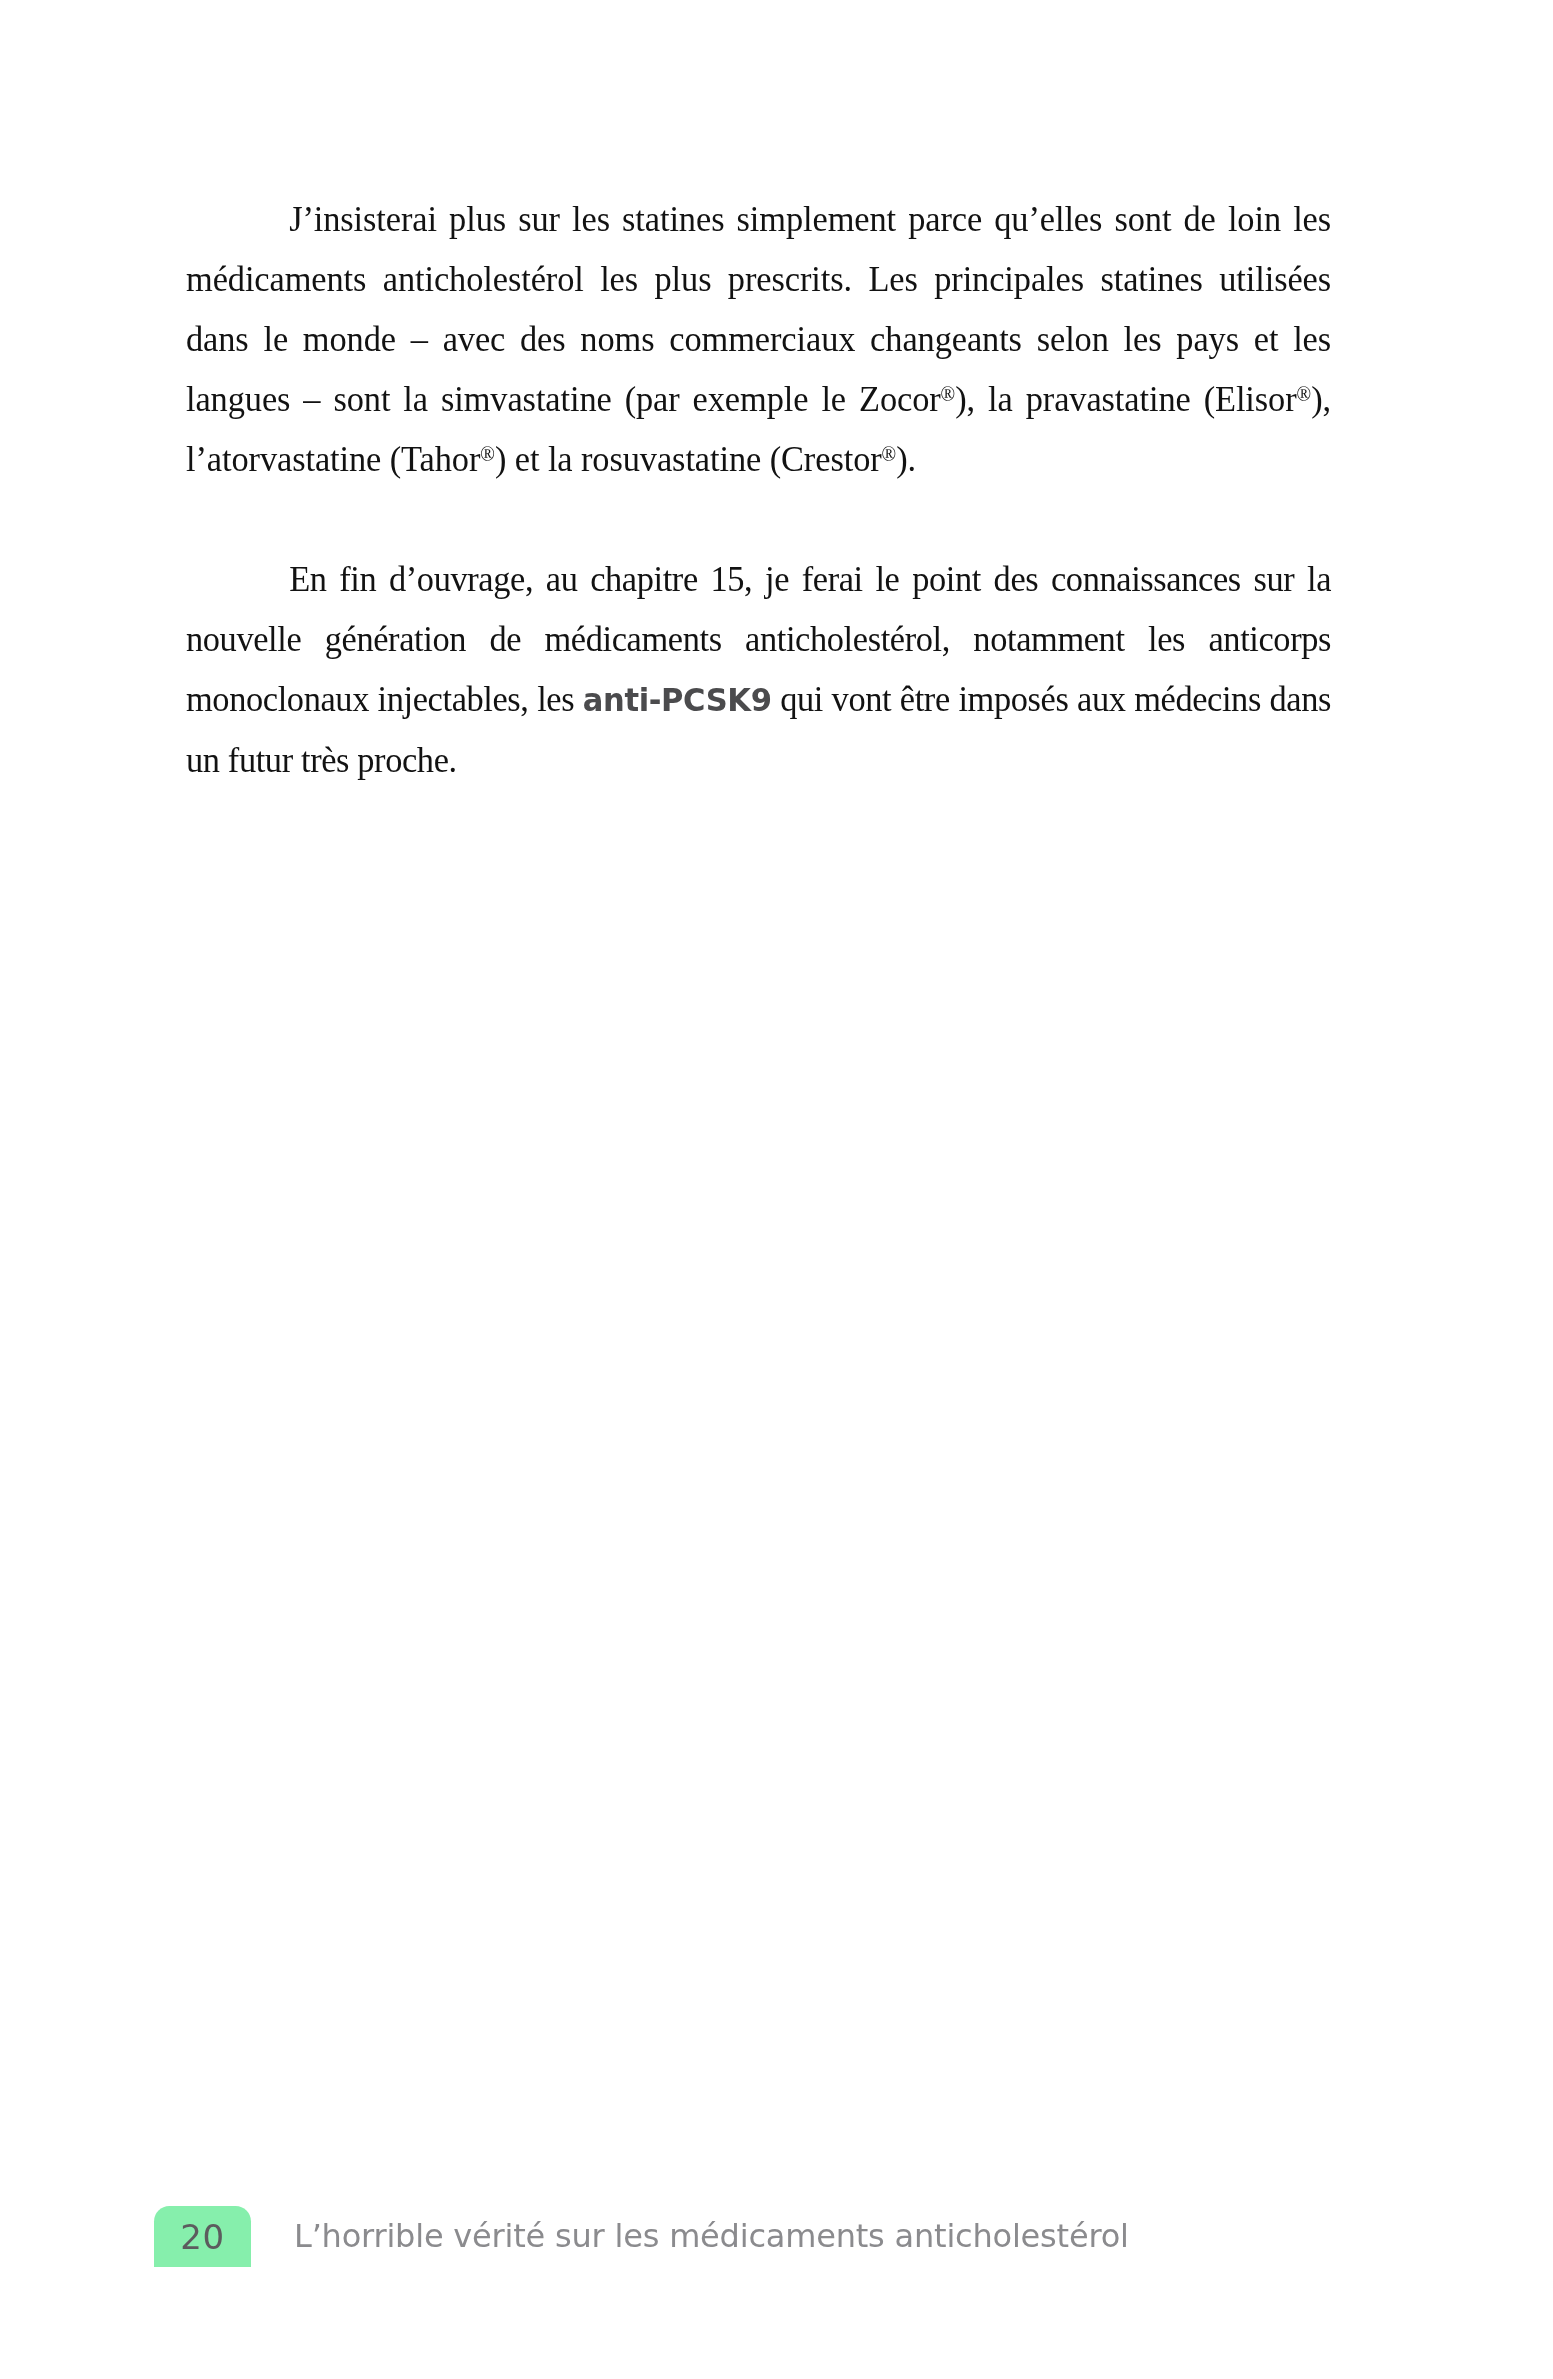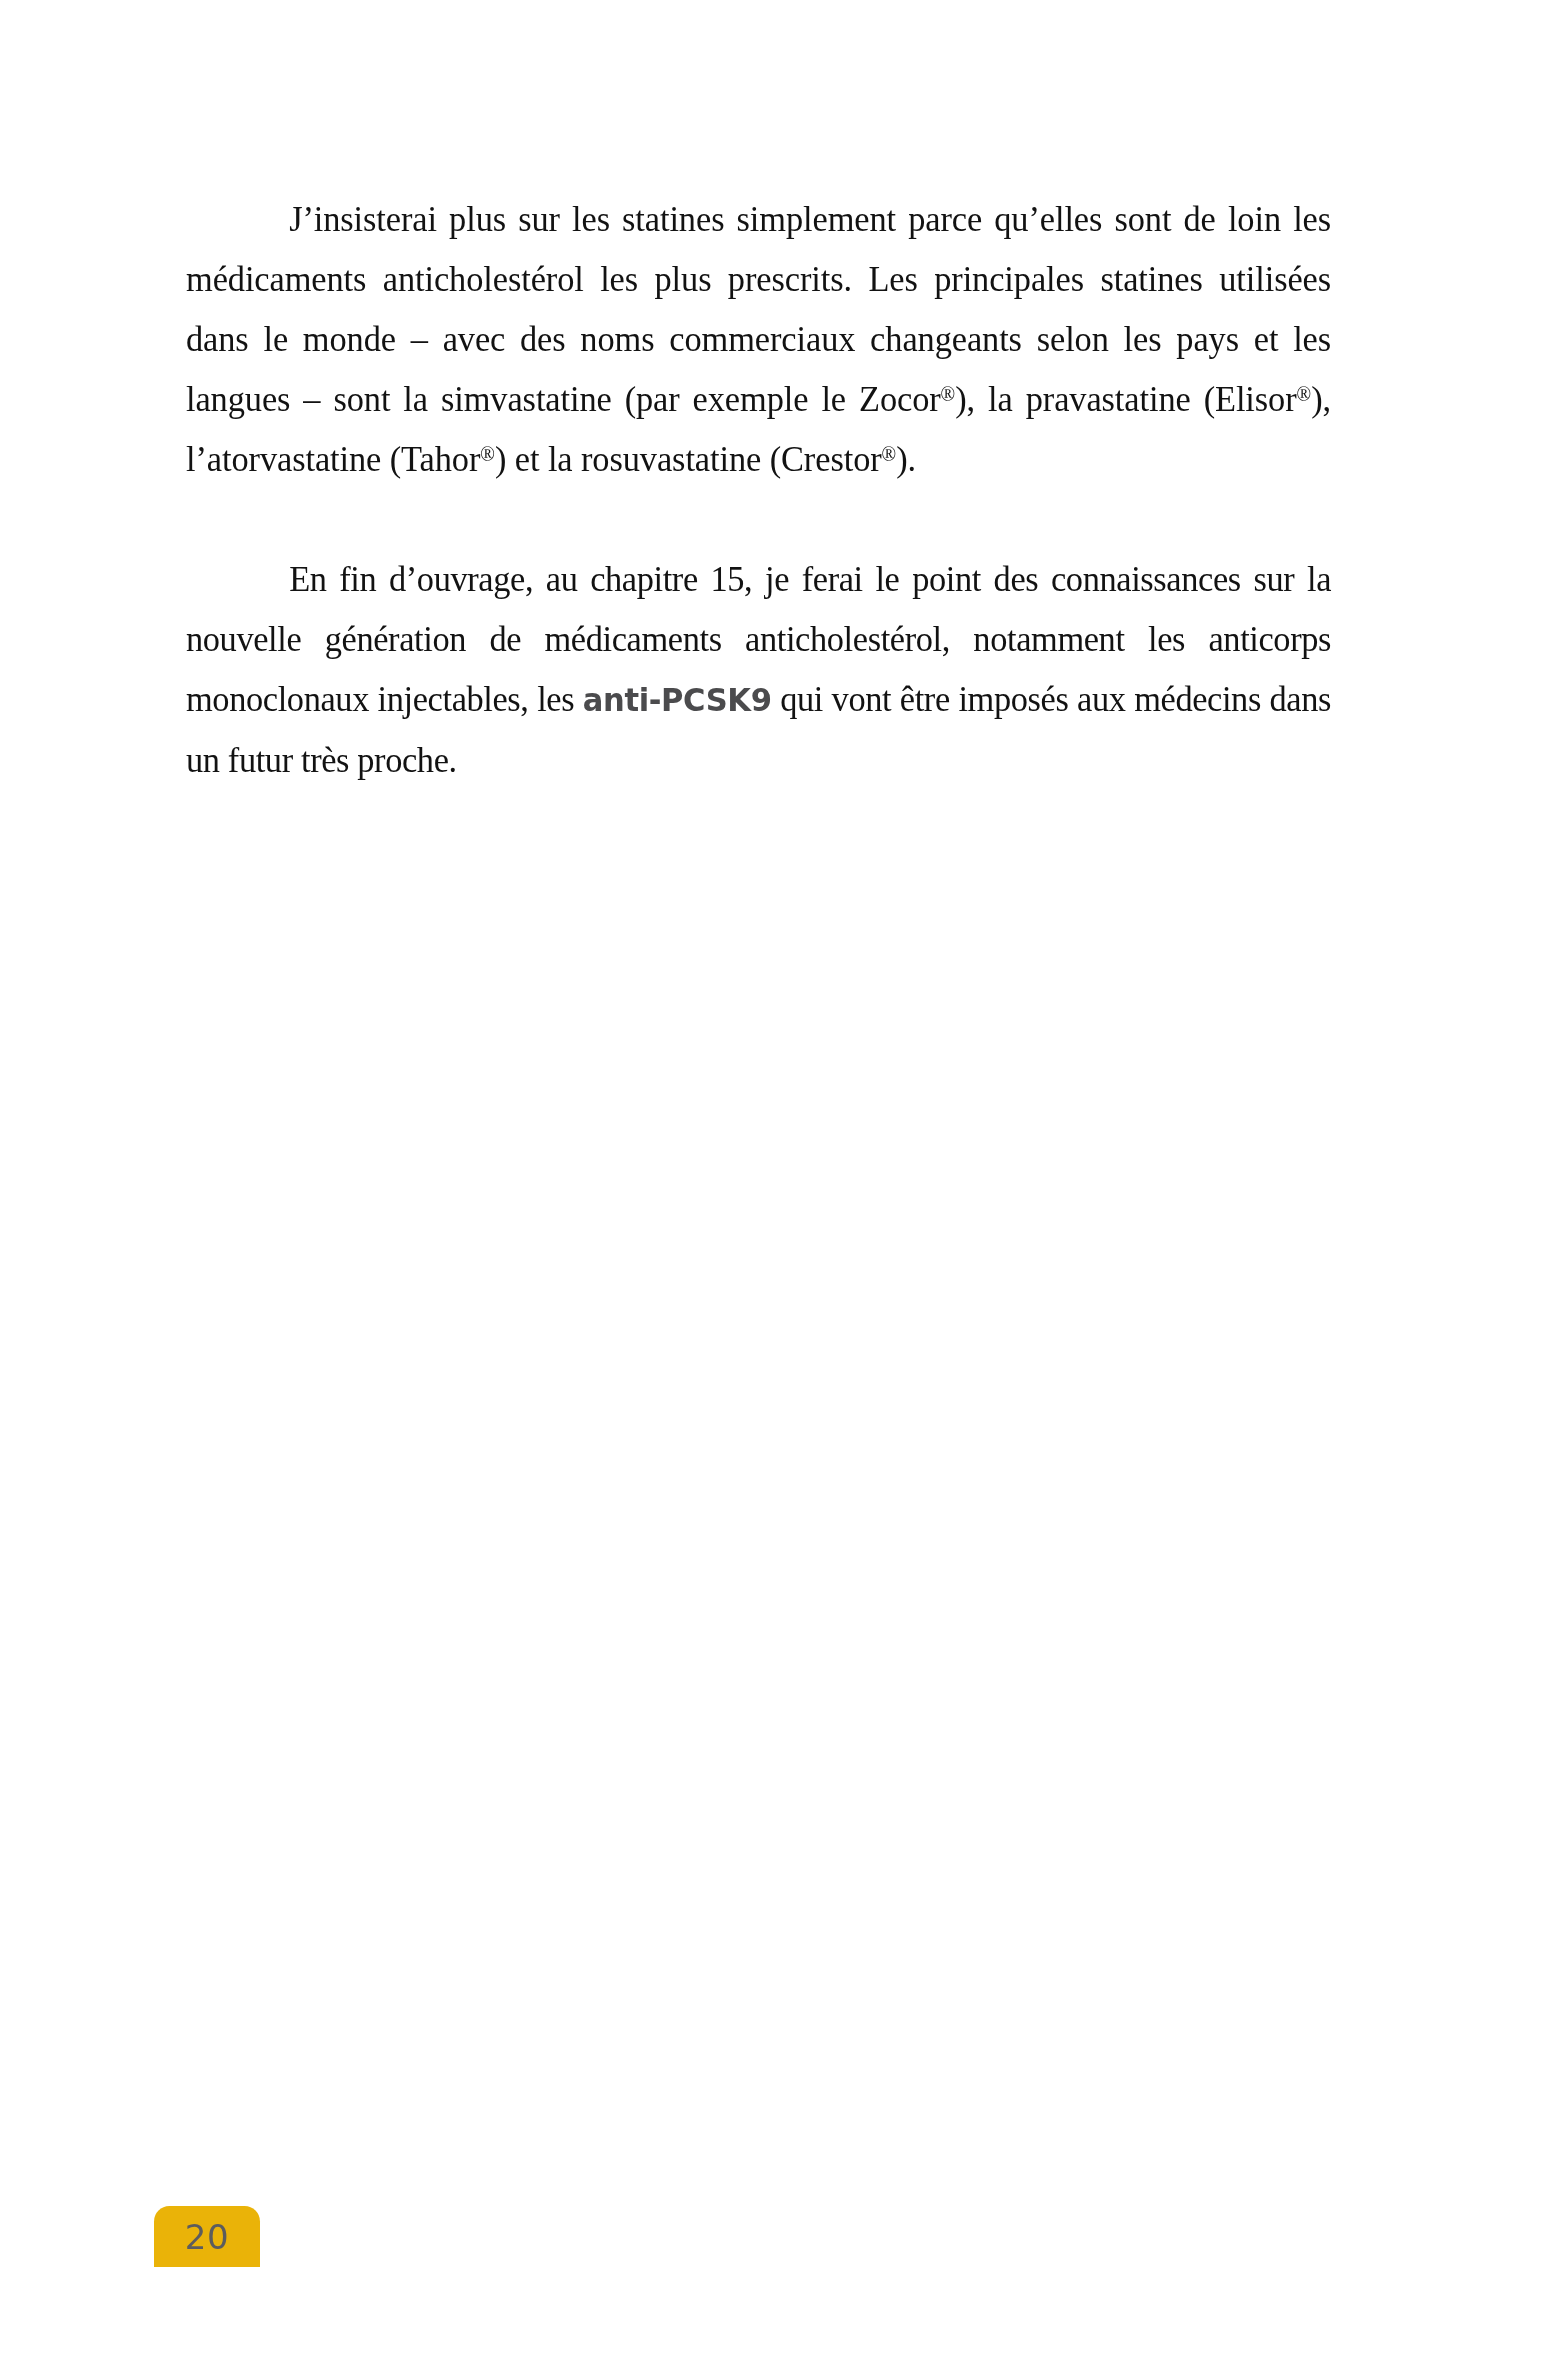--- a/index.html
+++ b/index.html
@@ -71,23 +71,23 @@
   .footer {
     position: absolute;
     left: 154px;
     top: 2206px;
     display: flex;
     align-items: flex-start;
     height: 77px;
   }
 
   .page-badge {
-    width: 106px;
+    width: 97px;
     height: 61px;
-    background: #eab308;
+    background: #86efac;
     border-radius: 15.4px 15.4px 0 0;
     display: flex;
     align-items: center;
     justify-content: center;
     flex: none;
   }
   .page-badge span {
     font-family: "DejaVu Sans", "Liberation Sans", sans-serif;
     font-size: 34px;
     color: #5c5c5e;
@@ -116,16 +116,17 @@
     <p class="para"><span>J’insisterai plus sur les statines simplement parce qu’elles sont de loin les médicaments anticholestérol les plus prescrits. Les principales statines utilisées dans le monde – avec des noms commerciaux changeants selon les pays et les langues – sont la simvastatine (par exemple le Zocor</span><span class="reg">®</span><span>), la pravastatine (Elisor</span><span class="reg">®</span><span>), l’atorvastatine (Tahor</span><span class="reg">®</span><span>) et la rosuvastatine (Crestor</span><span class="reg">®</span><span>).</span></p>
 
     <p class="para tight"><span>En fin d’ouvrage, au chapitre 15, je ferai le point des connaissances sur la nouvelle génération de médicaments anticholestérol, notamment les anticorps monoclonaux injectables, les </span><span class="pcsk9">anti-PCSK9</span><span> qui vont être imposés aux médecins dans un futur très proche.</span></p>
 
   </div>
 
   <div class="footer">
     <div class="page-badge">
       <span>20</span>
     </div>
+    <div class="running-title">L’horrible vérité sur les médicaments anticholestérol</div>
   </div>
 
 </div>
 
 
 </body></html>

